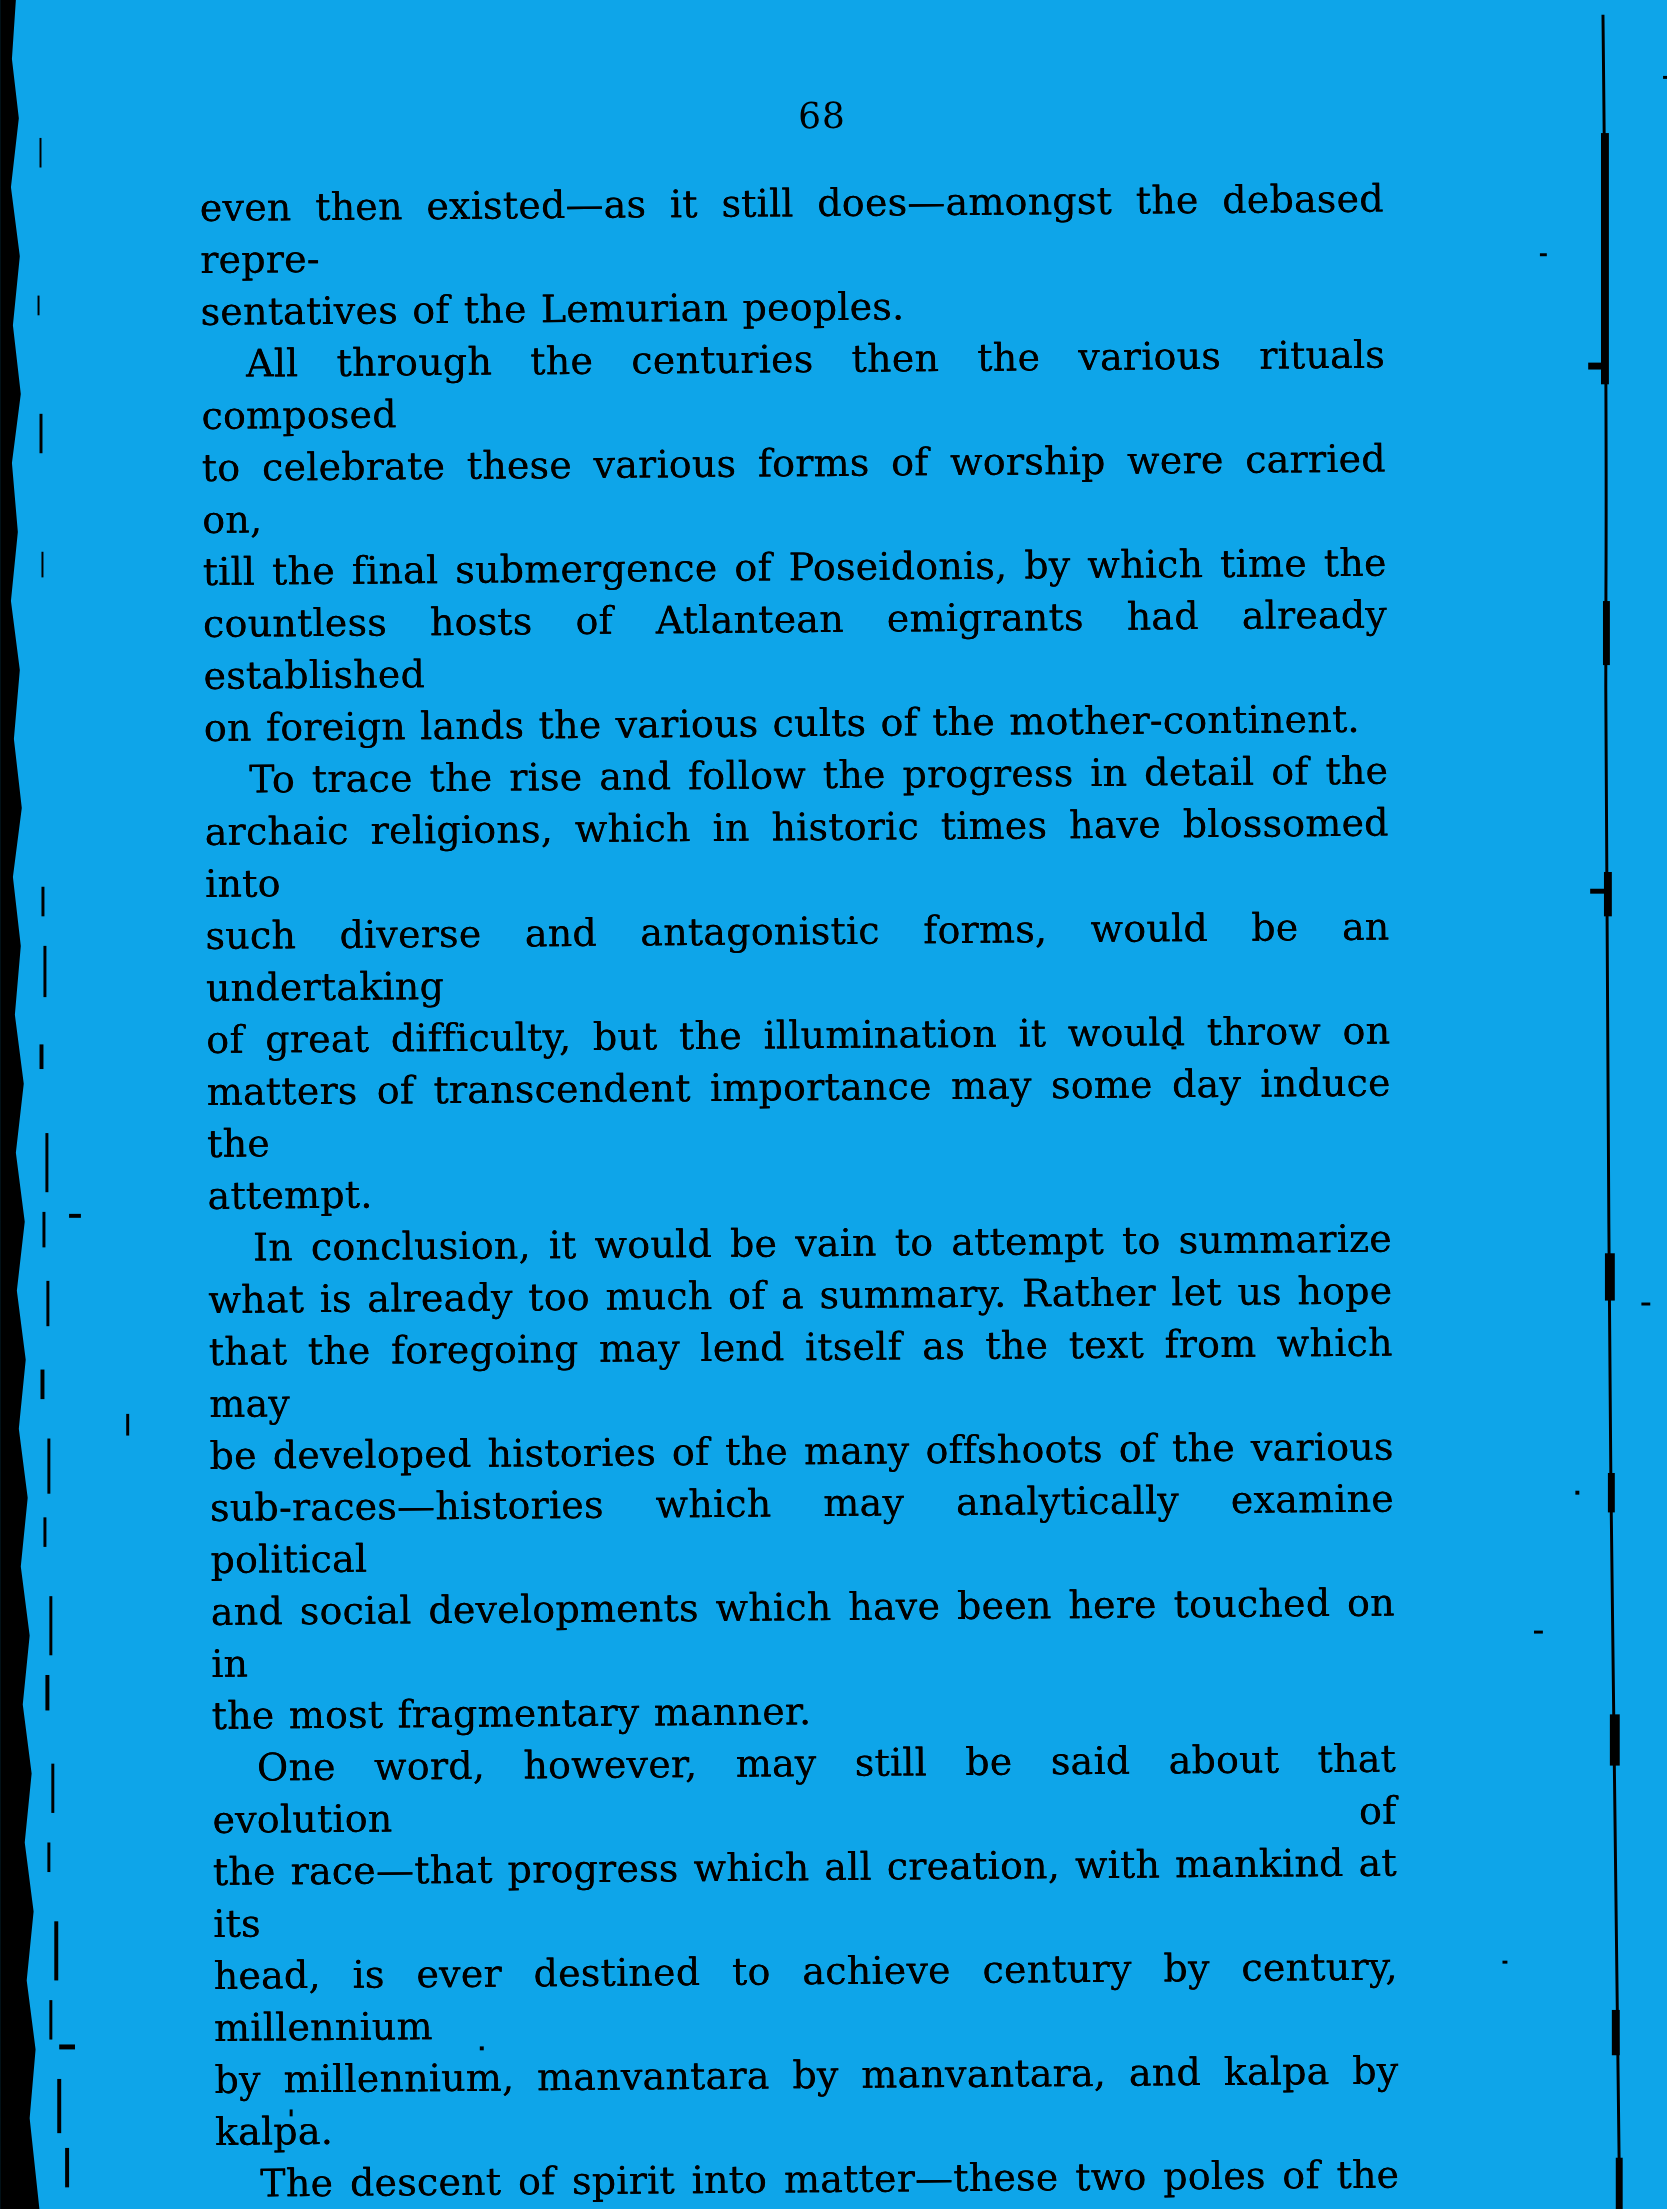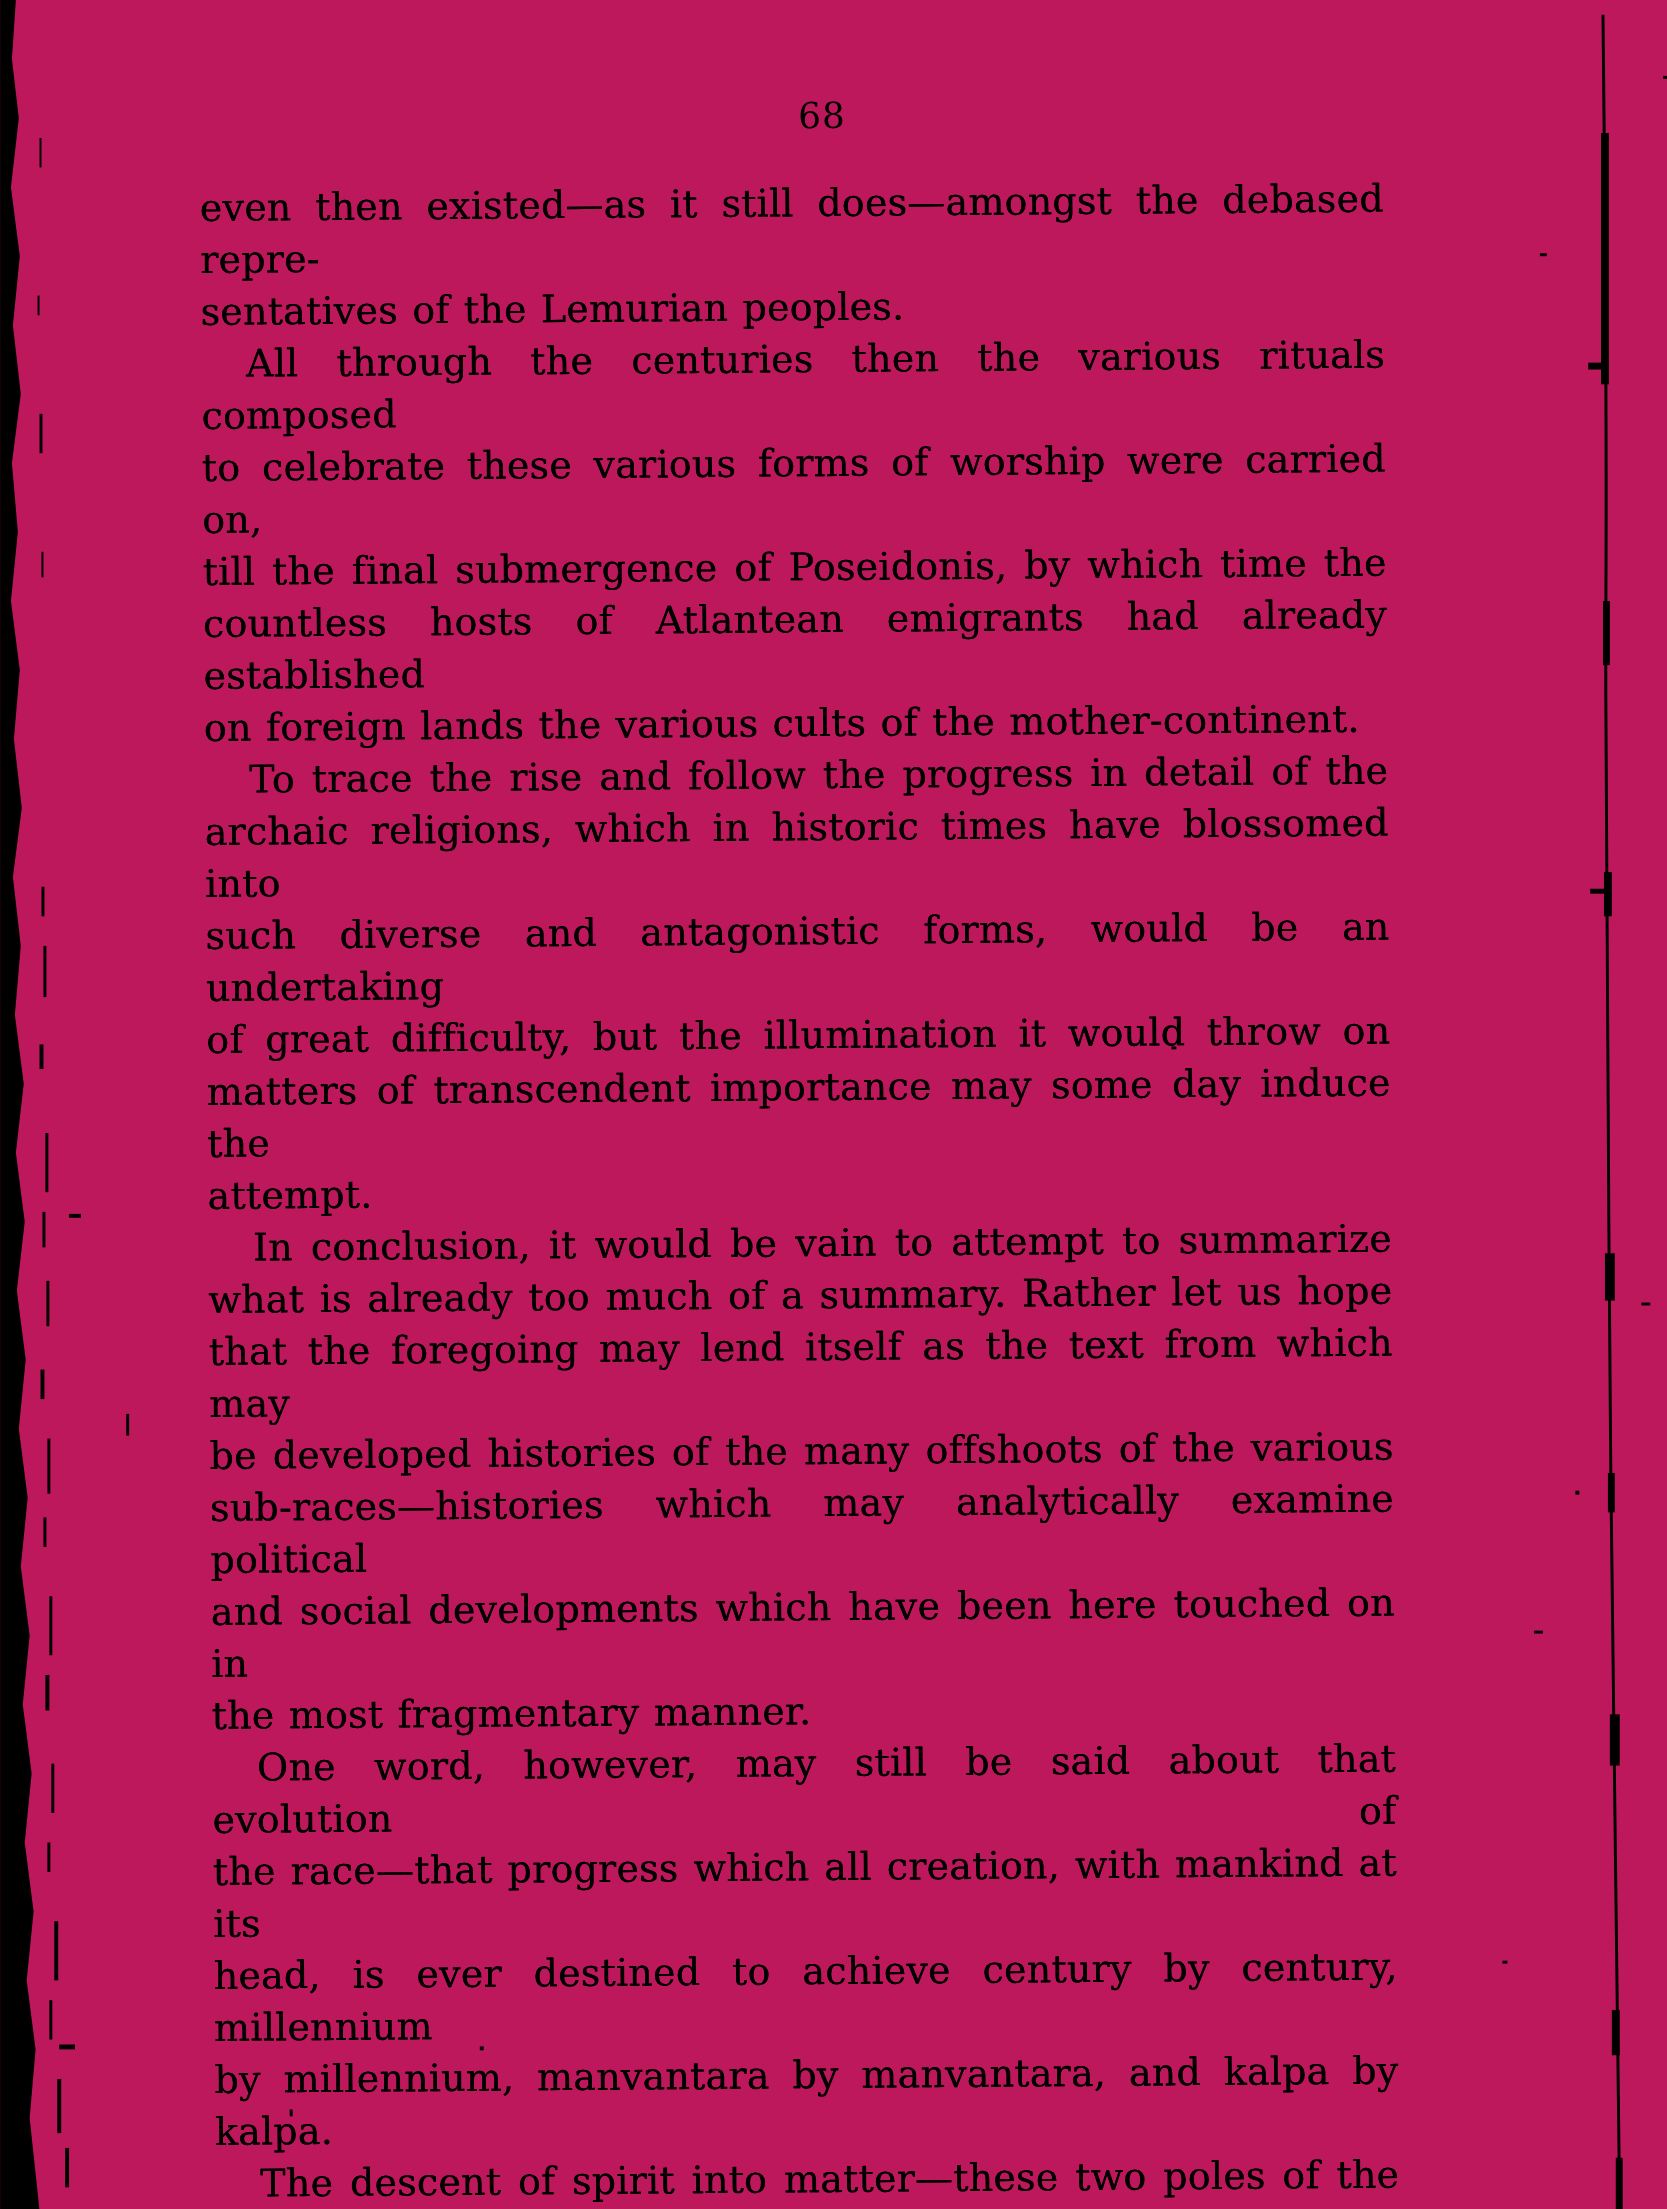--- a/index.html
+++ b/index.html
@@ -7,21 +7,21 @@
   body {
     width: 1668px; height: 2210px;
     background: #ffffff;
     font-family: "DejaVu Serif", "Liberation Serif", serif;
     color: #000000;
     overflow: hidden;
   }
   .page {
     position: relative;
     width: 1668px; height: 2210px;
-    background: #be185d;
+    background: #0ea5e9;
   }
   
   .sheet {
     position: absolute; inset: 0;
     transform: rotate(-0.45deg);
     transform-origin: 50% 40%;
   }
   .page-number {
     position: absolute;
     top: 95px; left: 749px; width: 158px;

